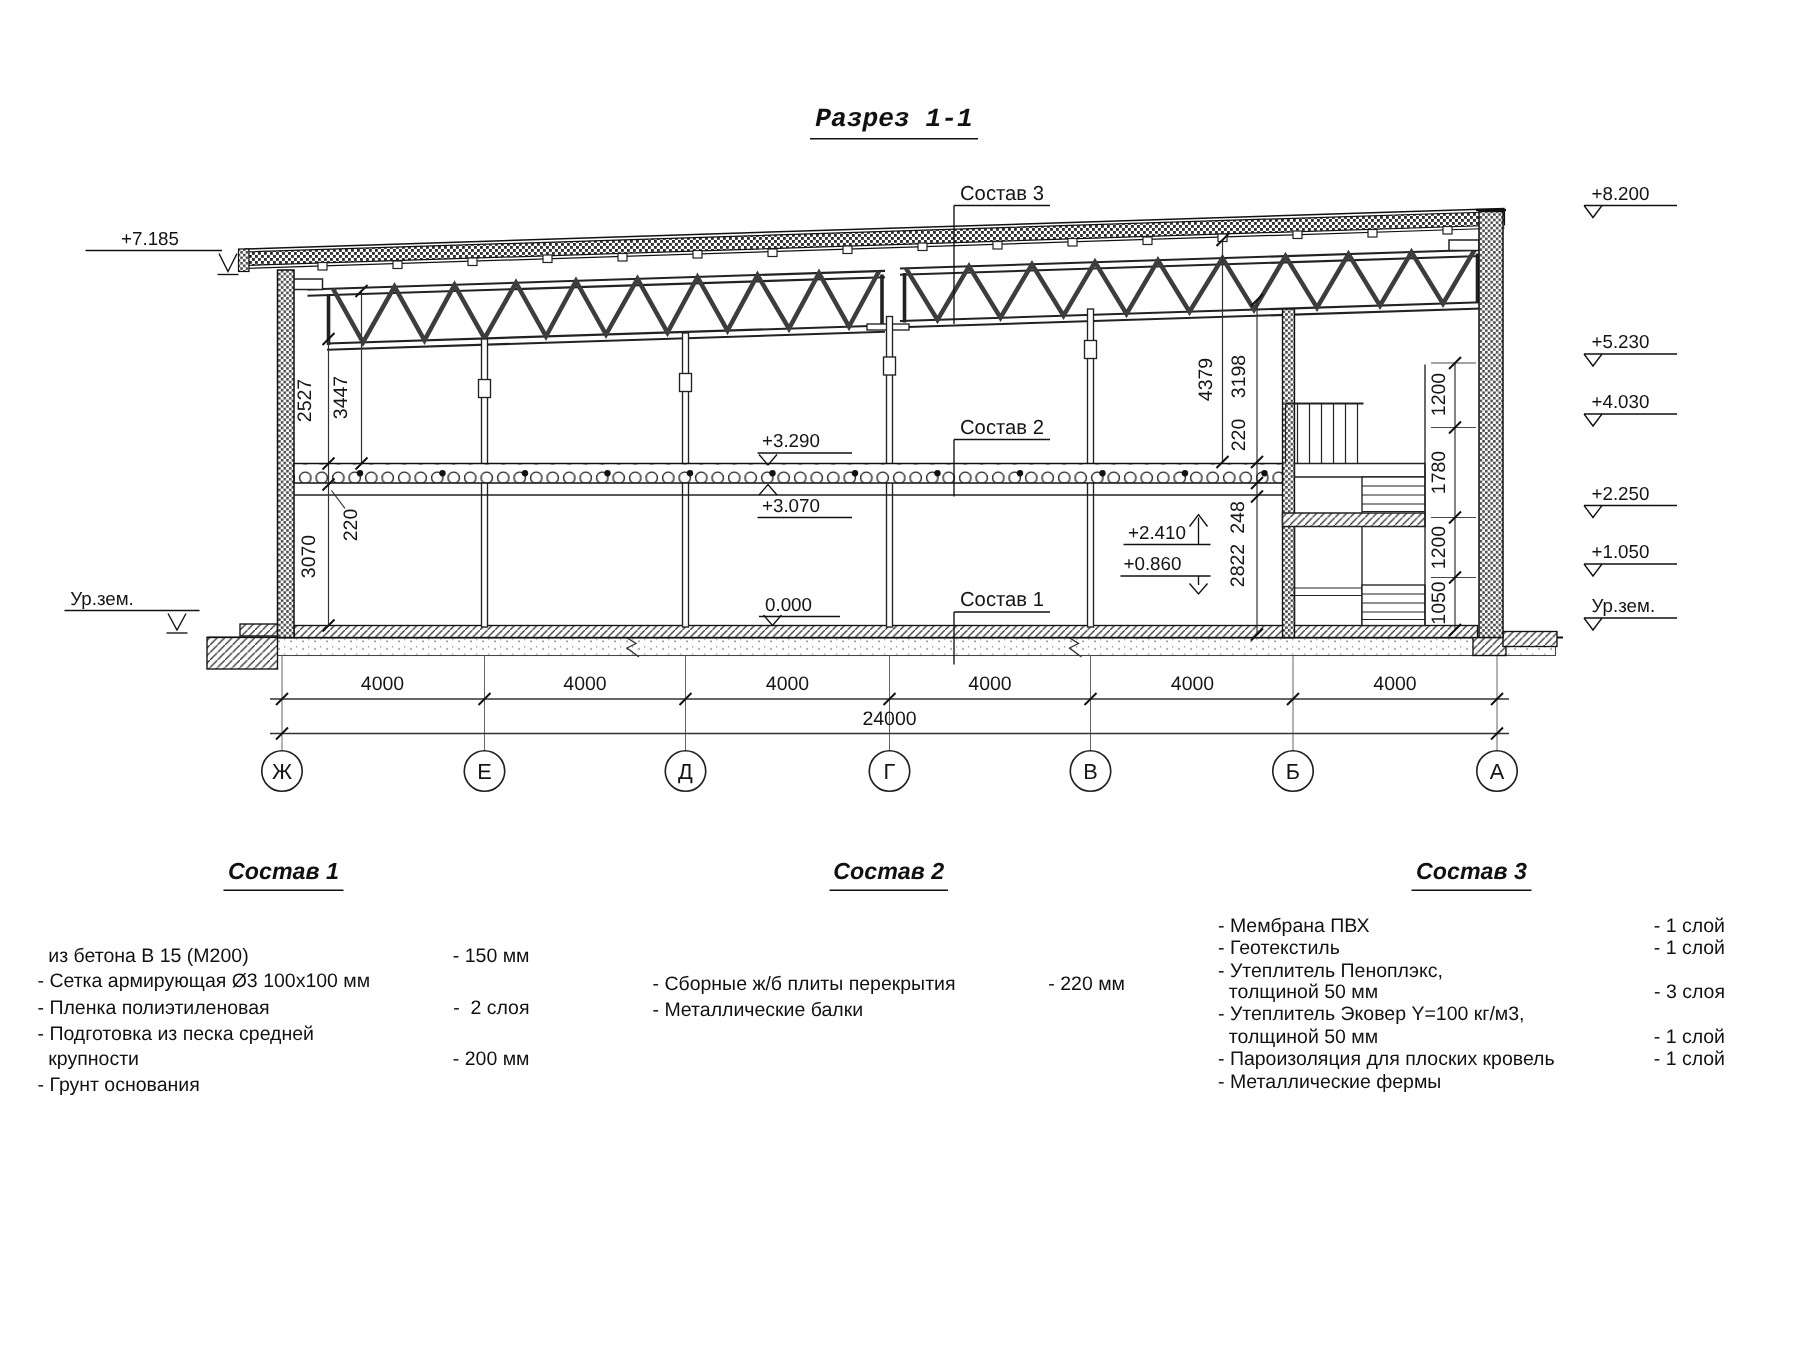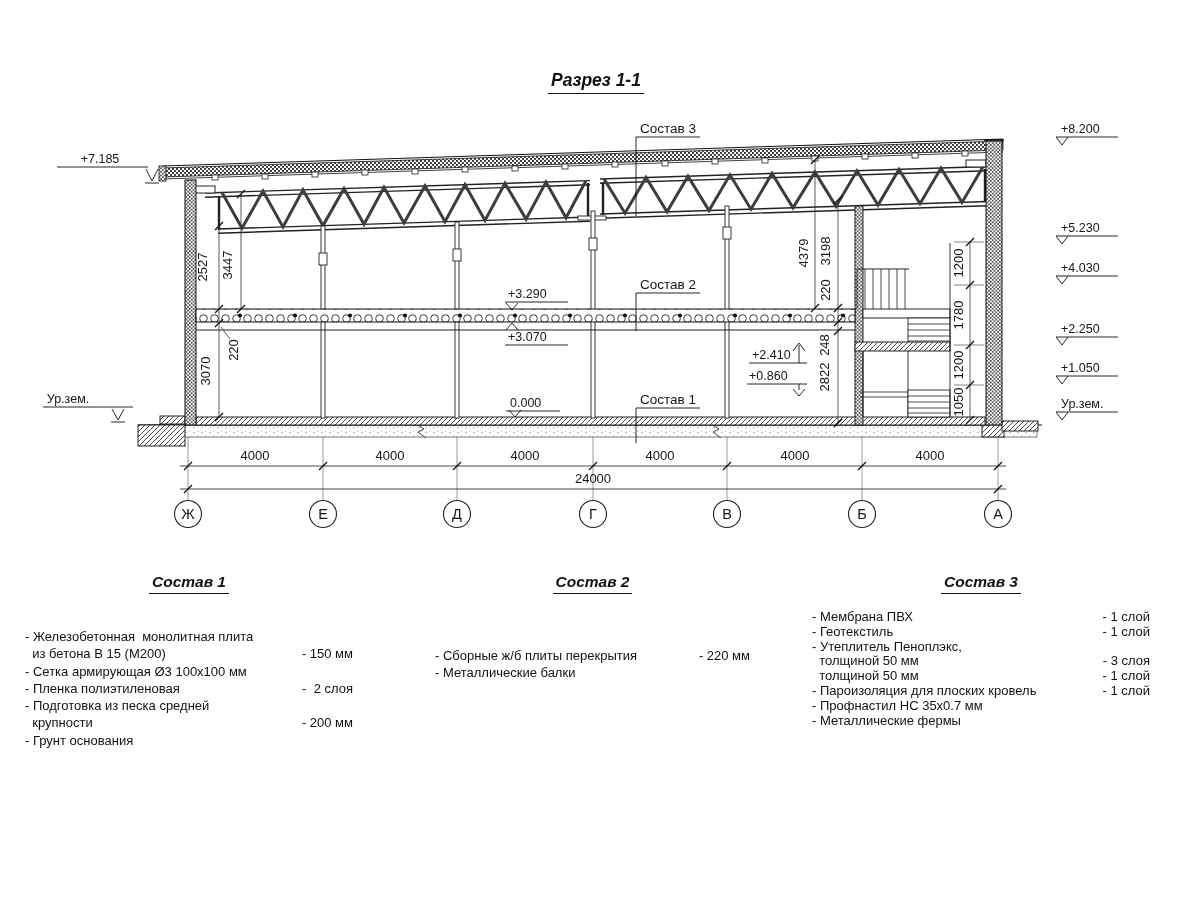--- a/index.html
+++ b/index.html
@@ -5,21 +5,21 @@
   html,body{margin:0;padding:0;background:#fff;}
   #canvas{position:relative;width:1200px;height:900px;background:#fff;overflow:hidden;
           font-family:"Liberation Sans",sans-serif;color:#111;}
   svg{position:absolute;left:0;top:0;}
   svg text{font-family:"Liberation Sans",sans-serif;fill:#151515;}
   .dim{font-size:13px;}
   .lvl{font-size:12.5px;}
   .axisl{font-size:14.5px;}
   .call{font-size:13.5px;}
   #title{position:absolute;left:536px;top:70px;width:120px;text-align:center;
-         font-style:italic;font-weight:600;font-size:17.5px;}
+         font-style:italic;font-weight:600;font-size:17.5px;font-family:Liberation Mono, monospace;}
   #title span{display:inline-block;border-bottom:1.6px solid #111;padding:0 3px 2px 3px;}
   .legend{position:absolute;font-size:13px;}
   .lhead{text-align:center;font-style:italic;font-weight:600;font-size:15.5px;}
   .lhead span{display:inline-block;border-bottom:1.5px solid #111;padding:0 3px 2px 3px;}
   .lrow{display:flex;justify-content:space-between;}
   .lrow .t,.lrow .v{white-space:pre;}
   .lr1{margin-top:34px;}  .lr1 .lrow{line-height:17.3px;}
   .lr2{margin-top:54px;}  .lr2 .lrow{line-height:16.5px;}
   .lr3{margin-top:16px;}  .lr3 .lrow{line-height:14.8px;}
 </style>
@@ -373,24 +373,20 @@
       <text class="axisl" text-anchor="middle" x="727" y="519">В</text>
       <text class="axisl" text-anchor="middle" x="862" y="519">Б</text>
       <text class="axisl" text-anchor="middle" x="998" y="519">А</text>
     </g>
   </svg>
 
   <div class="legend" style="left:25px;top:573px;width:328px;">
     <div class="lhead"><span>Состав 1</span></div>
     <div class="lr1">
       <div class="lrow">
-          <span class="t">- Железобетонная  монолитная плита</span>
-          <span class="v"></span>
-        </div>
-      <div class="lrow">
           <span class="t">  из бетона В 15 (М200)</span>
           <span class="v">- 150 мм</span>
         </div>
       <div class="lrow">
           <span class="t">- Сетка армирующая Ø3 100х100 мм</span>
           <span class="v"></span>
         </div>
       <div class="lrow">
           <span class="t">- Пленка полиэтиленовая</span>
           <span class="v">-  2 слоя</span>
@@ -437,31 +433,31 @@
         </div>
       <div class="lrow">
           <span class="t">- Утеплитель Пеноплэкс,</span>
           <span class="v"></span>
         </div>
       <div class="lrow">
           <span class="t">  толщиной 50 мм</span>
           <span class="v">- 3 слоя</span>
         </div>
       <div class="lrow">
+          <span class="t">- Утеплитель Эковер Y=100 кг/м3,</span>
+          <span class="v"></span>
+        </div>
+      <div class="lrow">
           <span class="t">  толщиной 50 мм</span>
           <span class="v">- 1 слой</span>
         </div>
       <div class="lrow">
           <span class="t">- Пароизоляция для плоских кровель</span>
           <span class="v">- 1 слой</span>
         </div>
       <div class="lrow">
-          <span class="t">- Профнастил НС 35х0.7 мм</span>
-          <span class="v"></span>
-        </div>
-      <div class="lrow">
           <span class="t">- Металлические фермы</span>
           <span class="v"></span>
         </div>
     </div>
   </div>
 
 </div>
 
 </body></html>

